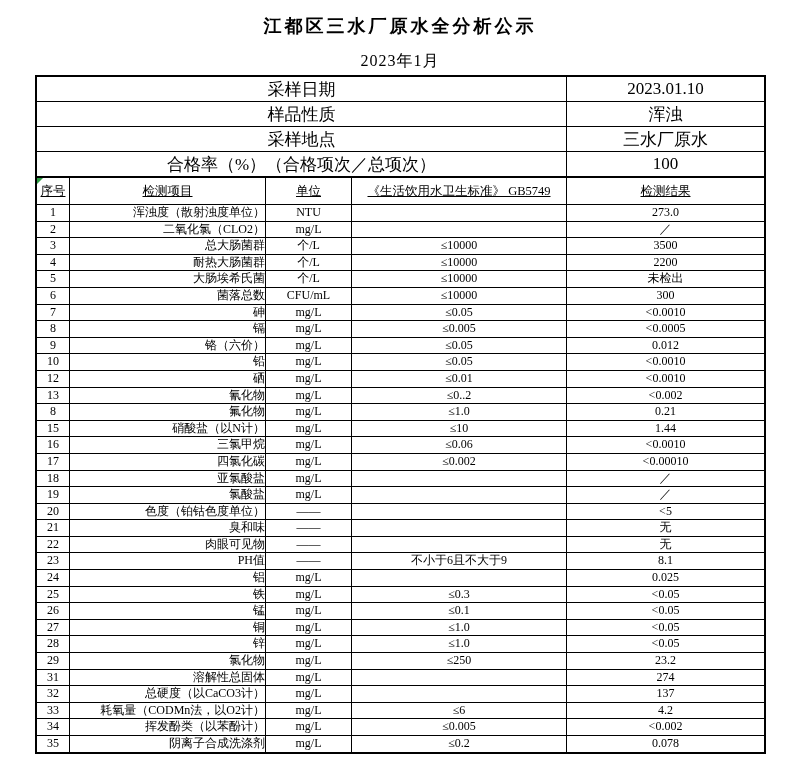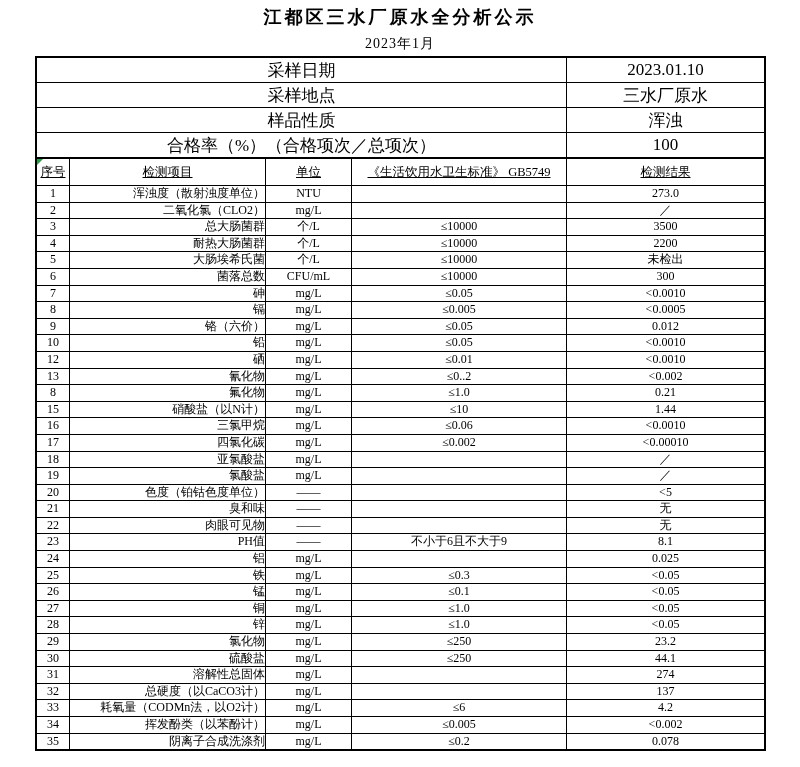--- a/index.html
+++ b/index.html
@@ -4,24 +4,24 @@
 <style>
   html,body{margin:0;padding:0;}
   body{
     width:800px;height:767px;background:#ffffff;color:#000;
     font-family:"Liberation Serif","DejaVu Serif",serif;
     -webkit-font-smoothing:antialiased;
   }
   .page{position:relative;width:800px;height:767px;overflow:hidden;}
   .title{
     text-align:center;font-size:18px;font-weight:bold;
-    padding-top:6px;letter-spacing:3px;line-height:22px;
+    padding-top:15px;letter-spacing:3px;line-height:22px;
   }
   .subtitle{
-    text-align:center;font-size:14px;margin-top:7px;margin-bottom:3px;letter-spacing:1px;
+    text-align:center;font-size:16px;margin-top:14px;margin-bottom:3px;letter-spacing:1px;
   }
   .table-wrap{
     margin-left:35px;width:729px;border:1px solid #000;
   }
   table{border-collapse:collapse;width:100%;table-layout:fixed;}
   td,th{
     border:1px solid #000;font-size:12px;font-weight:normal;
     text-align:center;vertical-align:middle;padding:0;
     overflow:hidden;white-space:nowrap;
   }
@@ -48,26 +48,26 @@
       <colgroup>
           <col style="width:530px">
           <col>
         </colgroup>
       <tbody id="info-body">
           <tr>
             <td>采样日期</td>
             <td>2023.01.10</td>
           </tr>
           <tr>
+            <td>样品性质</td>
+            <td>浑浊</td>
+          </tr>
+          <tr>
             <td>采样地点</td>
             <td>三水厂原水</td>
-          </tr>
-          <tr>
-            <td>样品性质</td>
-            <td>浑浊</td>
           </tr>
           <tr>
             <td>合格率（%）（合格项次／总项次）</td>
             <td>100</td>
           </tr>
         </tbody>
     </table>
 
     <table class="main-table">
       <colgroup>
@@ -277,27 +277,20 @@
             <td>&lt;0.05</td>
           </tr>
           <tr>
             <td>29</td>
             <td class="item-cell">氯化物</td>
             <td>mg/L</td>
             <td>≤250</td>
             <td>23.2</td>
           </tr>
           <tr>
-            <td>30</td>
-            <td class="item-cell">硫酸盐</td>
-            <td>mg/L</td>
-            <td>≤250</td>
-            <td>44.1</td>
-          </tr>
-          <tr>
             <td>31</td>
             <td class="item-cell">溶解性总固体</td>
             <td>mg/L</td>
             <td></td>
             <td>274</td>
           </tr>
           <tr>
             <td>32</td>
             <td class="item-cell">总硬度（以CaCO3计）</td>
             <td>mg/L</td>

